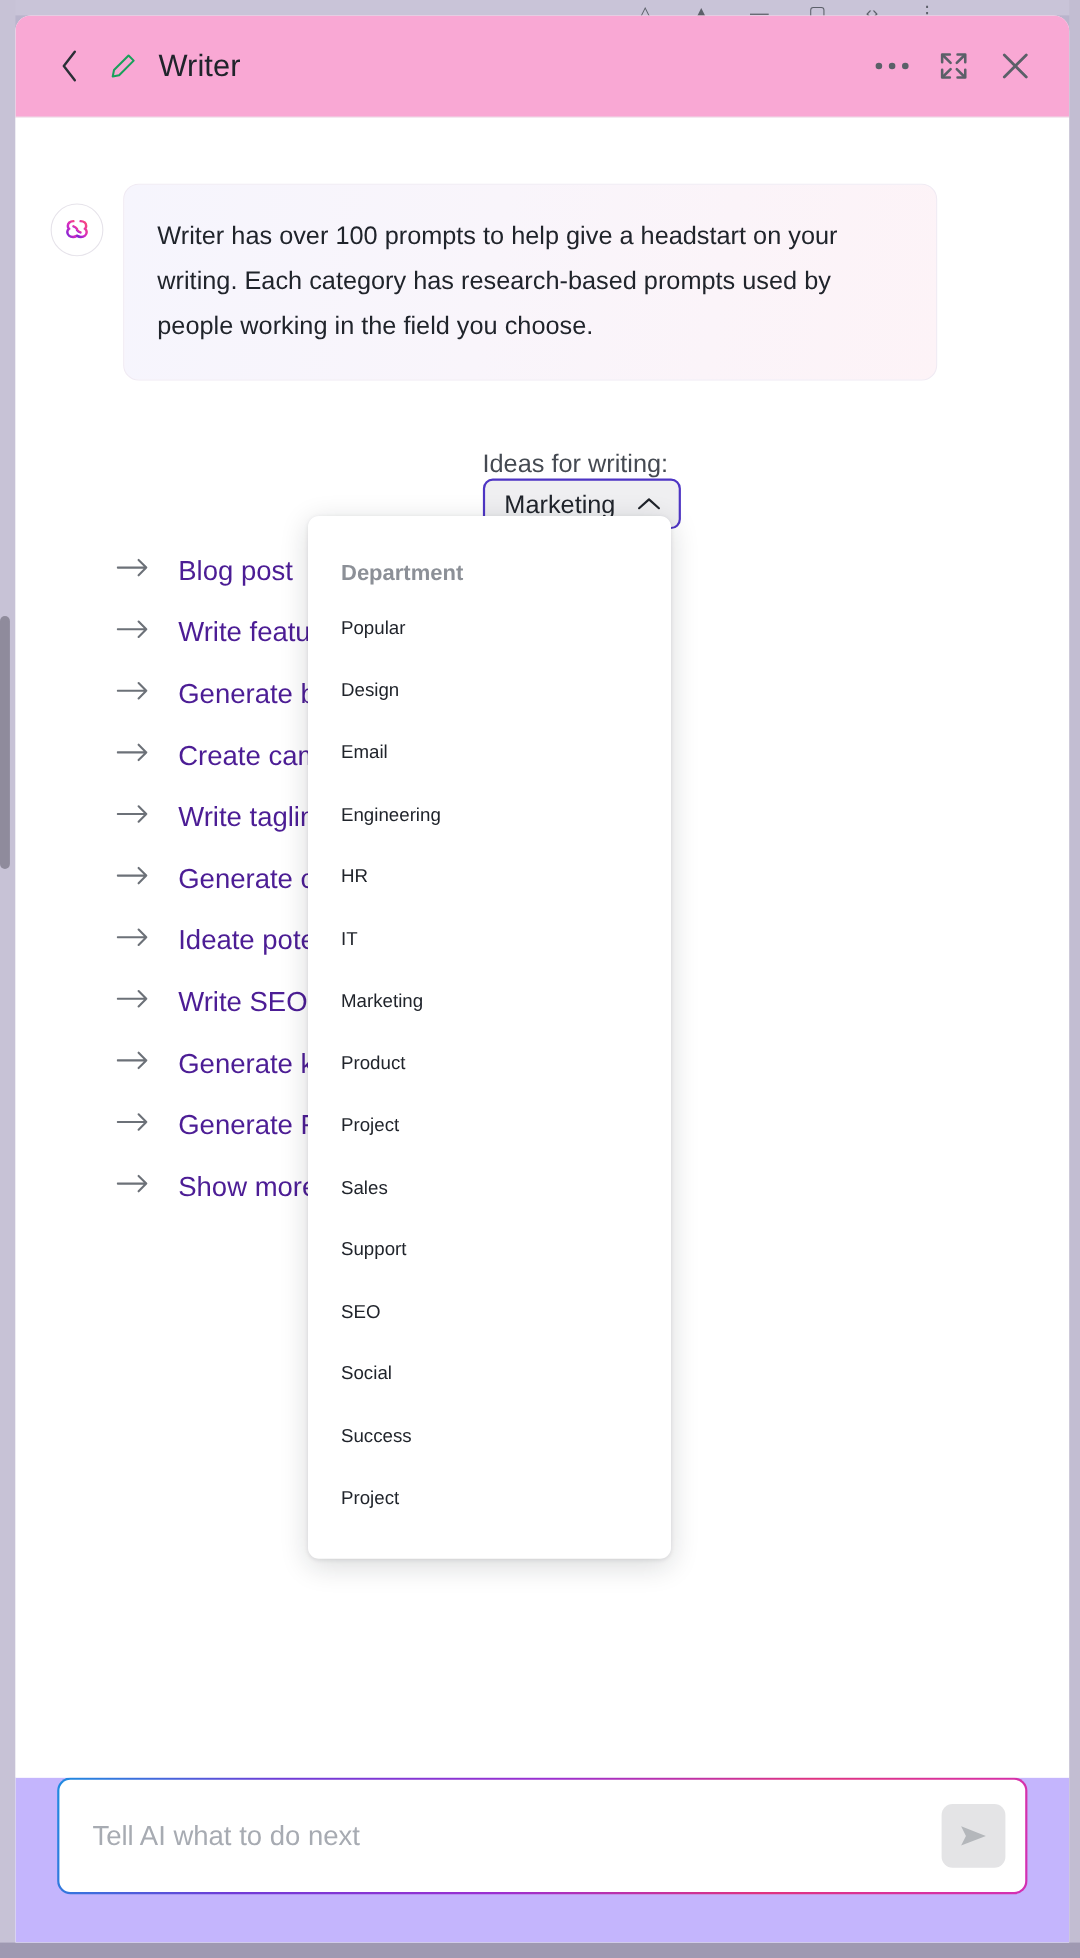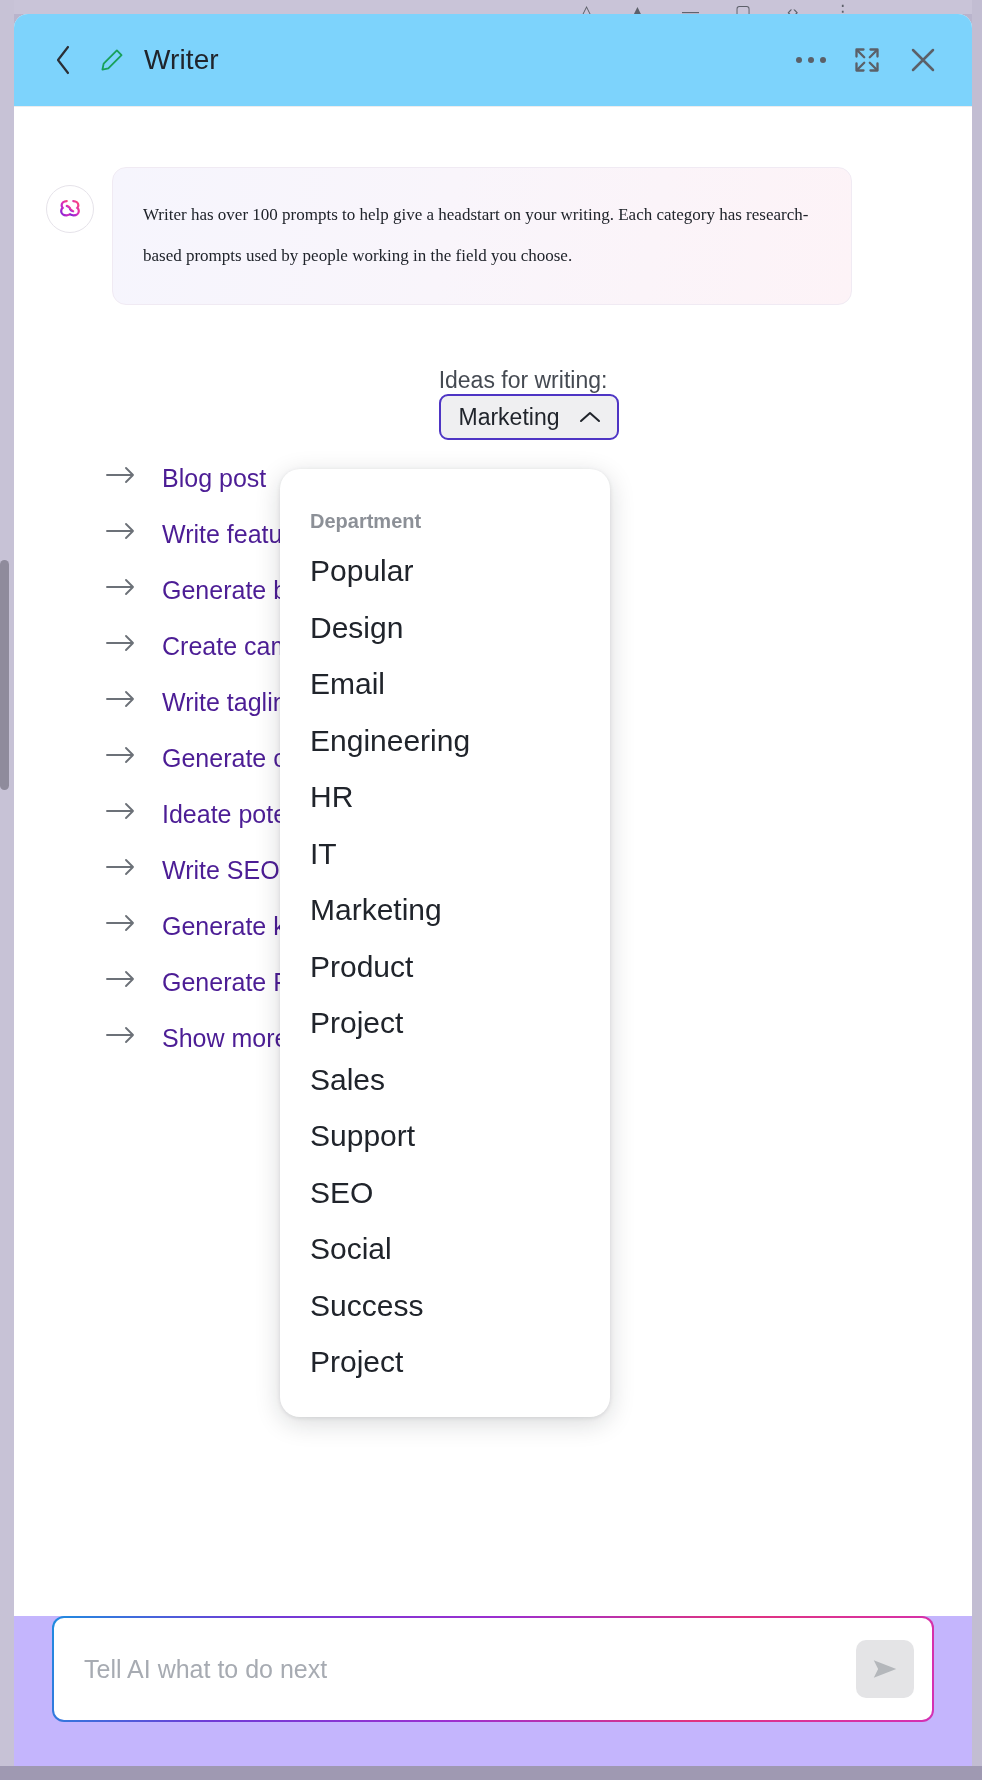--- a/index.html
+++ b/index.html
@@ -76,21 +76,21 @@
   }
 
   
   .header {
     height: 93px;
     flex: 0 0 93px;
     display: flex;
     align-items: center;
     padding: 0 28px 0 32px;
     border-bottom: 1px solid #ececee;
-    background: #7dd3fc;
+    background: #f9a8d4;
   }
   .back-btn {
     width: 34px; height: 34px;
     display: flex; align-items: center; justify-content: center;
     color: #2b2f36;
     flex: 0 0 auto;
   }
   .pencil-icon {
     margin-left: 18px;
     width: 28px; height: 28px;
@@ -143,24 +143,23 @@
     display: flex; align-items: center; justify-content: center;
     margin-top: 18px;
   }
   .bubble {
     flex: 1 1 auto;
     max-width: 740px;
     background: linear-gradient(100deg,#f6f5fd 0%, #f9f5fb 45%, #fdf3f7 100%);
     border: 1px solid #f0eaf3;
     border-radius: 14px;
     padding: 26px 30px 28px 30px;
-    font-size: 17px;
+    font-size: 23px;
     line-height: 41px;
     color: #20242b;
-    font-family: Liberation Serif, serif;
   }
 
   
   .ideas-row {
     display: flex;
     align-items: center;
     margin-top: 62px;
     padding-left: 60px;
     position: relative;
     flex-direction: column;
@@ -211,35 +210,35 @@
     display: flex; align-items: center;
   }
 
   
   .dropdown {
     position: absolute;
     left: 266px;
     top: 362px;
     width: 330px;
     background: #fff;
-    border-radius: 20px;
+    border-radius: 10px;
     box-shadow: 0 6px 26px rgba(20,22,28,.16), 0 1px 4px rgba(20,22,28,.10);
     padding: 22px 0 26px 0;
     z-index: 5;
   }
   .dropdown-title {
     font-size: 20px;
     font-weight: bold;
     color: #8c9097;
     padding: 8px 30px 0 30px;
     height: 52px;
     display: flex; align-items: center;
   }
   .dropdown-item {
-    font-size: 30px;
+    font-size: 17px;
     color: #20242b;
     padding: 0 30px;
     height: 56.5px;
     display: flex; align-items: center;
   }
 
   
   .composer {
     flex: 0 0 auto;
     padding: 0 38px 44px 38px;

